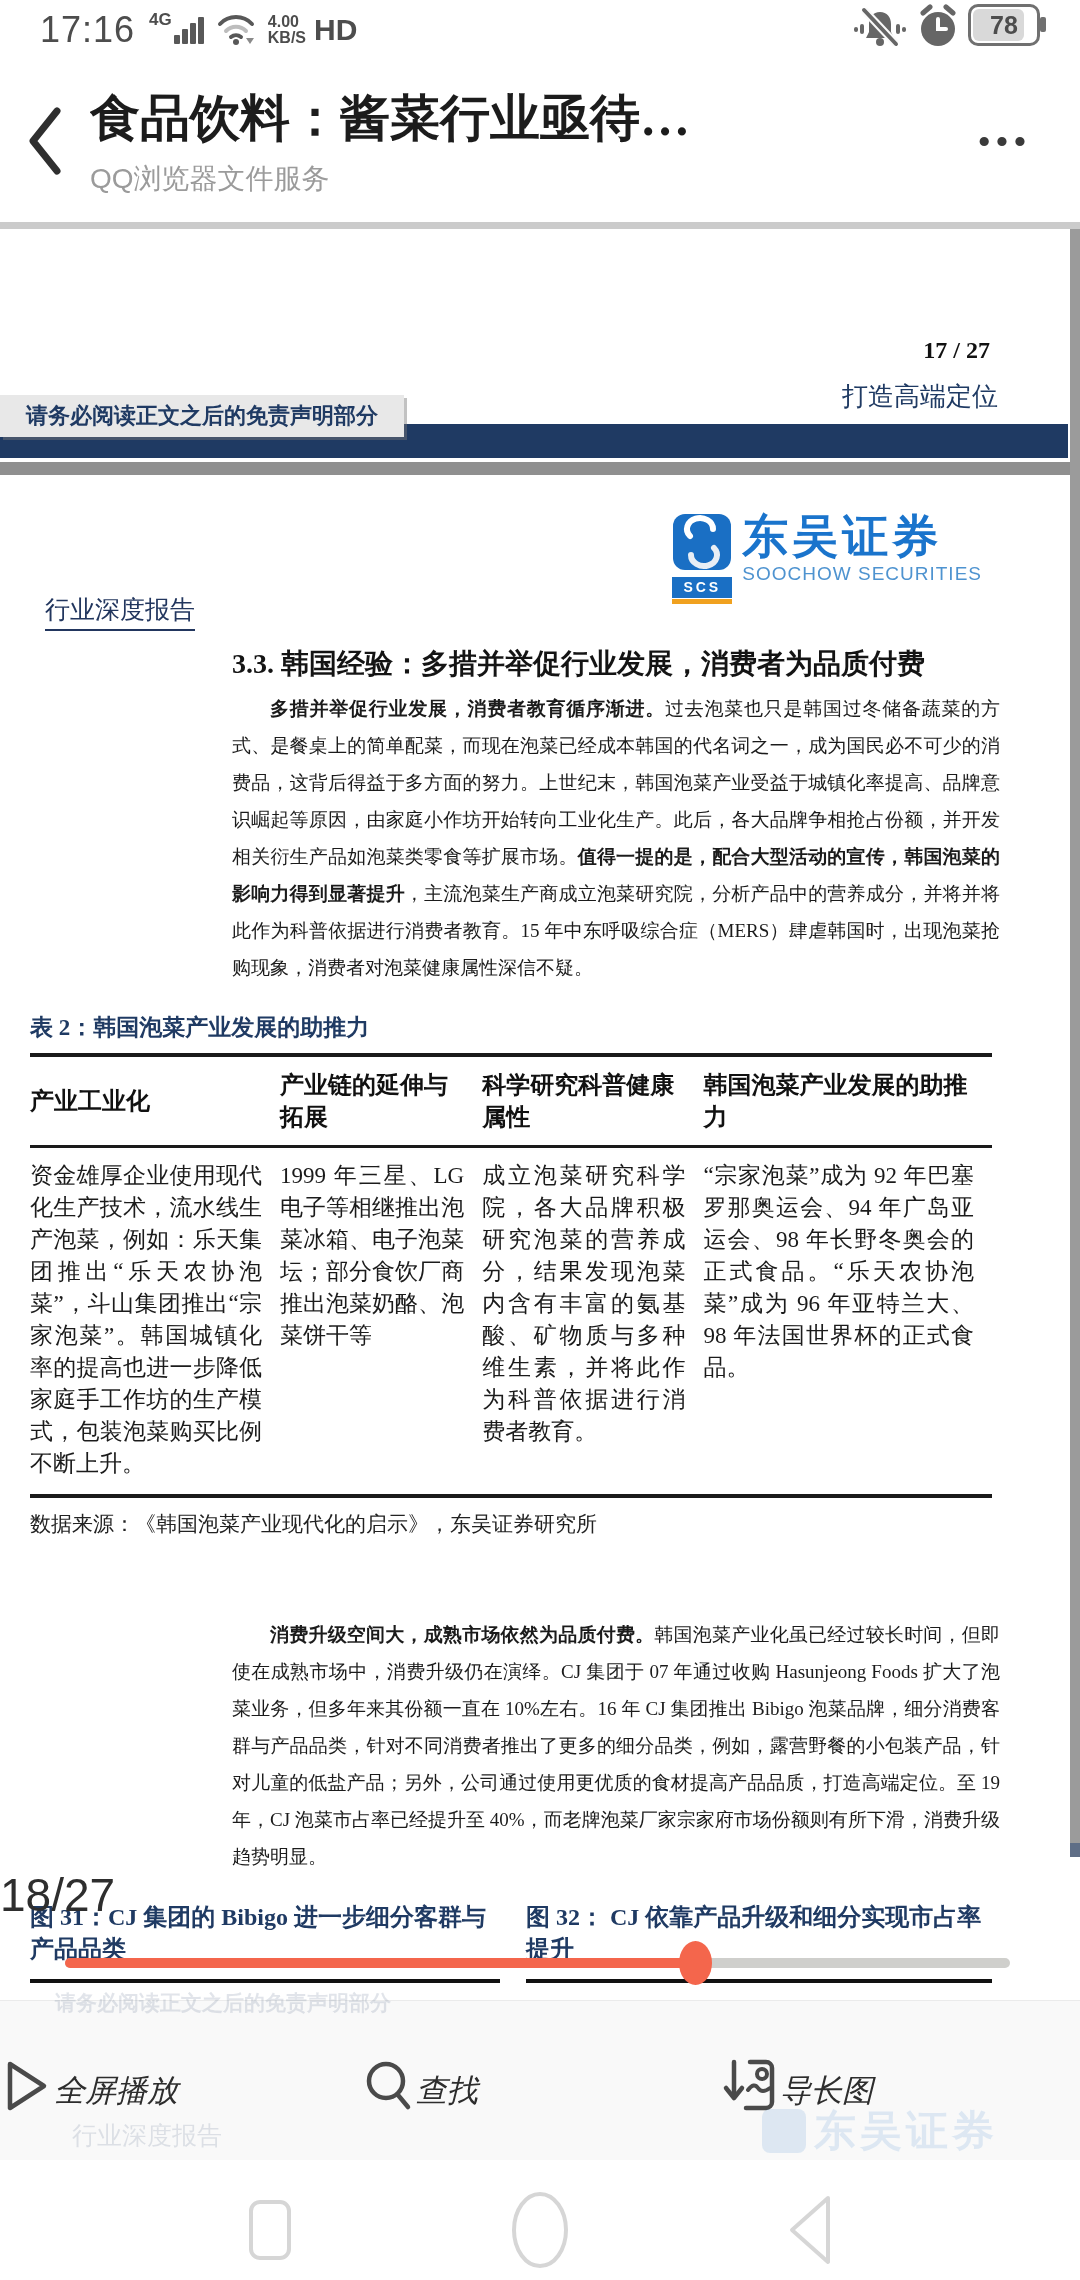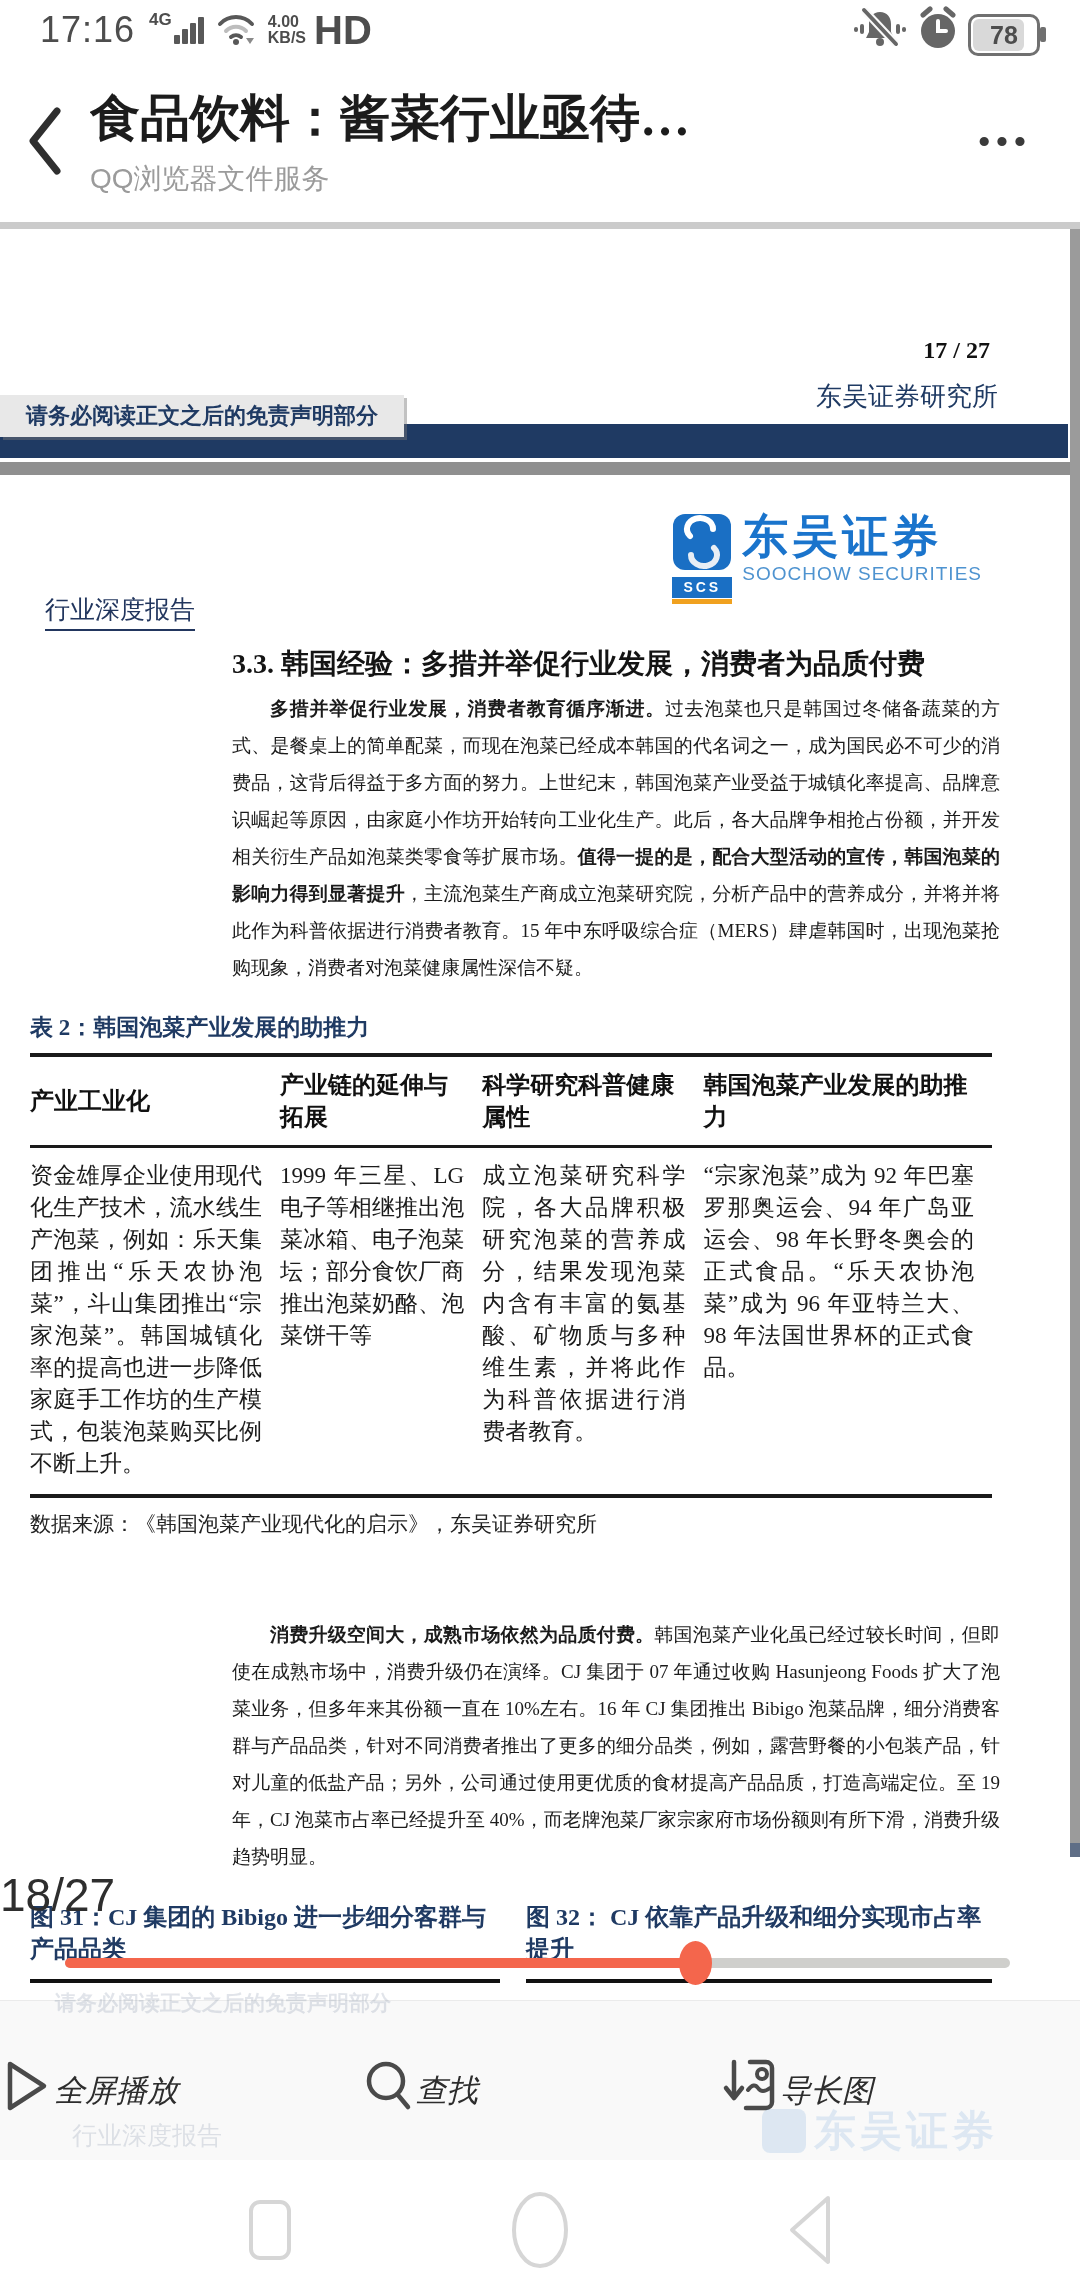--- a/index.html
+++ b/index.html
@@ -8,22 +8,22 @@
 
   
   .status-bar{position:absolute;top:0;left:0;width:1080px;height:60px;display:flex;align-items:center;
               padding:0 40px;box-sizing:border-box;color:#4d4d4d;}
   .sb-time{font-size:36px;font-weight:500;letter-spacing:1px;}
   .sb-net{display:flex;align-items:flex-end;margin-left:14px;}
   .sb-4g{font-size:17px;font-weight:700;margin-right:2px;line-height:1;transform:translateY(-16px);}
   .sb-bars{display:flex;align-items:flex-end;gap:2px;}
   .sb-bars i{display:block;width:6px;background:#585858;border-radius:1px;}
   .sb-speed{margin-left:12px;font-size:16px;line-height:16px;font-weight:600;text-align:left;}
-  .sb-hd{font-size:40px;font-weight:600;margin-left:8px;letter-spacing:0;}
-  .sb-right{margin-left:auto;display:flex;align-items:flex-end;gap:7px;}
+  .sb-hd{font-size:30px;font-weight:600;margin-left:8px;letter-spacing:0;}
+  .sb-right{margin-left:auto;display:flex;align-items:flex-start;gap:7px;}
   .battery{position:relative;width:66px;height:36px;border:3px solid #707070;border-radius:10px;
            display:flex;align-items:center;justify-content:center;}
   .battery-fill{position:absolute;left:2px;top:2px;bottom:2px;background:#d9d9d9;border-radius:6px;z-index:0;}
   .battery-num{position:relative;z-index:1;font-size:25px;font-weight:600;color:#4d4d4d;}
   .battery-nub{position:absolute;right:-9px;top:10px;width:6px;height:15px;background:#707070;border-radius:2px;}
 
   
   .app-header{position:absolute;top:60px;left:0;width:1080px;height:162px;background:#fff;display:flex;align-items:center;}
   .back-btn{width:90px;height:120px;display:flex;align-items:center;justify-content:center;}
   .hdr-text{flex:1;min-width:0;}
@@ -180,21 +180,21 @@
       <div class="hdr-sub">QQ浏览器文件服务</div>
     </div>
     <div class="more-btn">•••</div>
   </div>
   <div class="hdr-divider"></div>
 
   <div class="doc-area">
 
     <div class="page17">
       <div class="p17-num">17 / 27</div>
-      <div class="p17-inst">东吴证券研究所</div>
+      <div class="p17-inst">打造高端定位</div>
       <div class="disclaimer-box">
         <span>请务必阅读正文之后的免责声明部分</span>
       </div>
       <div class="navy-bar"></div>
     </div>
     <div class="page-gap"></div>
 
     <div class="page18">
       <div class="report-type">行业深度报告</div>
 

